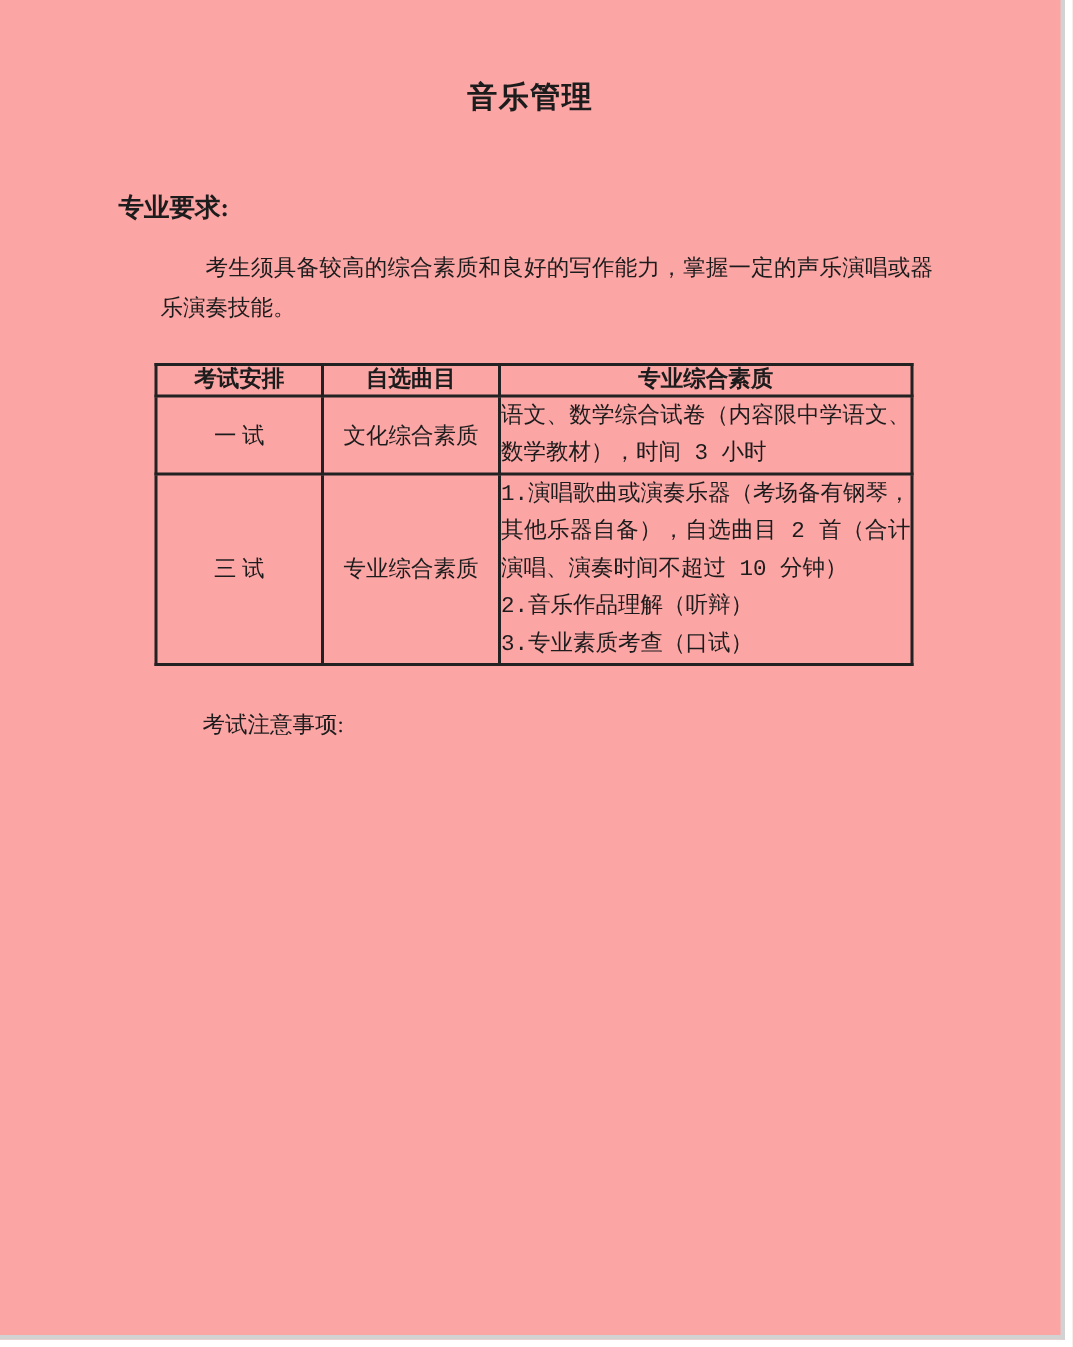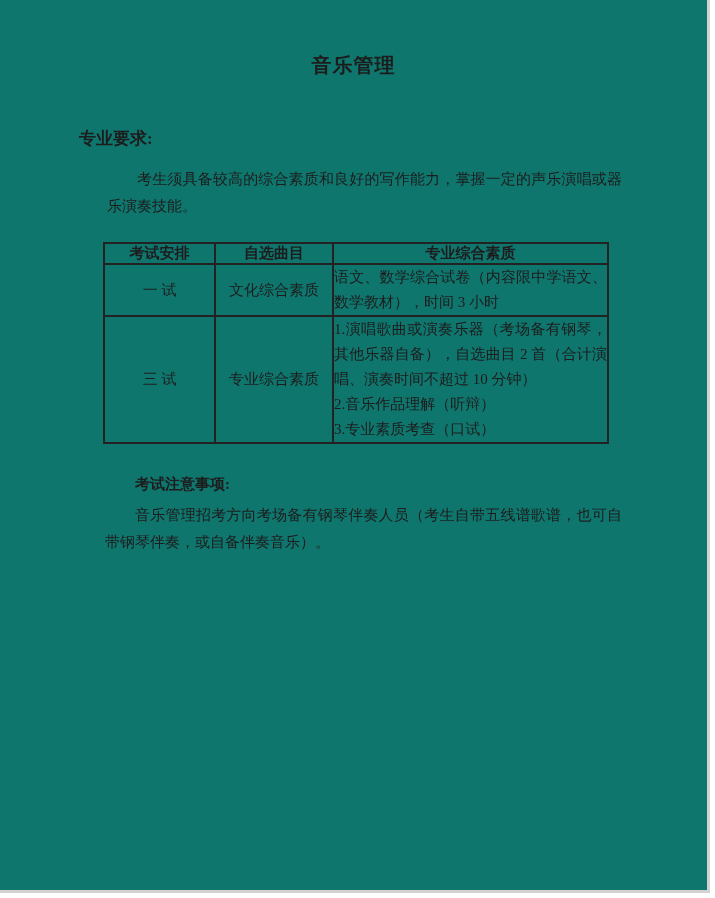--- a/index.html
+++ b/index.html
@@ -10,21 +10,21 @@
   body {
     width: 715px;
     height: 898px;
     font-family: "Liberation Serif", "DejaVu Serif", serif;
     color: #1c1c1c;
   }
   .sheet {
     box-sizing: border-box;
     width: 710px;
     height: 893px;
-    background: #0f766e;
+    background: #fca5a5;
     border-right: 3px solid #d2d2d2;
     border-bottom: 3px solid #d2d2d2;
     overflow: hidden;
   }
   .doc-title {
     padding-top: 50px;
     height: 30px;
     line-height: 30px;
     text-align: center;
     font-size: 20px;
@@ -74,25 +74,26 @@
     font-weight: normal;
   }
   .cell-content {
     text-align: left;
     vertical-align: middle;
     padding: 1px 3px;
   }
   .cell-content div {
     line-height: 25px;
     text-align: justify;
+    font-family: Liberation Mono, monospace;
   }
   .notes-heading {
     margin: 30px 0 0 135px;
     font-size: 15px;
-    font-weight: bold;
+    font-weight: normal;
     line-height: 20px;
   }
   .notes-para {
     margin: 8px 85px 0 105px;
     font-size: 15px;
     line-height: 27px;
     text-indent: 2em;
     text-align: justify;
   }
 </style>
@@ -135,15 +136,14 @@
           <div>1.演唱歌曲或演奏乐器（考场备有钢琴，其他乐器自备），自选曲目 2 首（合计演唱、演奏时间不超过 10 分钟）</div>
           <div>2.音乐作品理解（听辩）</div>
           <div>3.专业素质考查（口试）</div>
         </td>
       </tr>
     </tbody>
   </table>
 
   <div class="notes-heading">考试注意事项:</div>
 
-  <div class="notes-para">音乐管理招考方向考场备有钢琴伴奏人员（考生自带五线谱歌谱，也可自带钢琴伴奏，或自备伴奏音乐）。</div>
 
 </div>
 
 </body></html>

